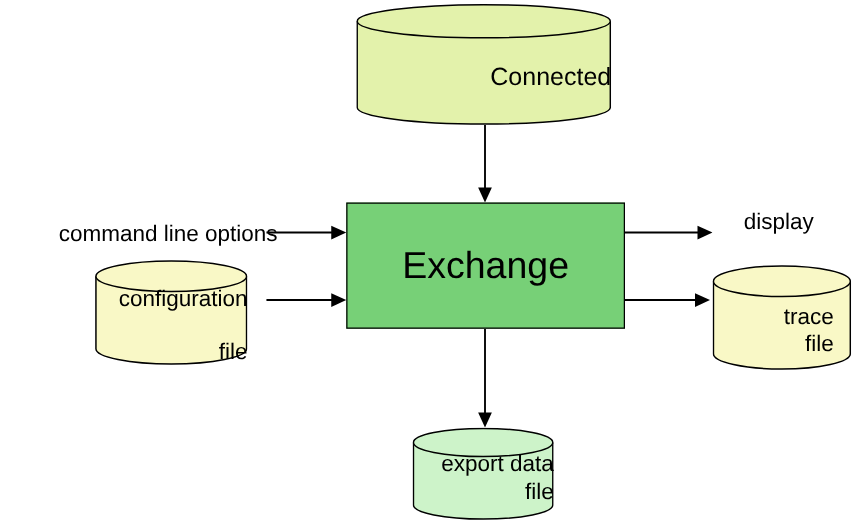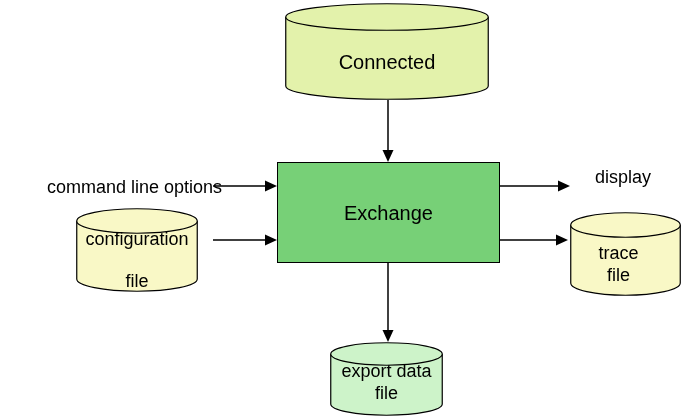--- a/index.html
+++ b/index.html
@@ -16,37 +16,37 @@
     overflow: hidden;
     color: #000000;
   }
   .cylinder { position: absolute; }
   .cylinder svg { position: absolute; left: 0; top: 0; }
   .cyl-label {
     position: absolute;
     left: 0; right: 0;
     display: flex;
     flex-direction: column;
-    align-items: center;
+    align-items: flex-end;
     justify-content: center;
     text-align: center;
   }
   .server-label { top: 24px; bottom: 4px; font-size: 20px; line-height: 26px; }
   .small-label  { font-size: 18px; line-height: 22px; }
   .agent-box {
     position: absolute;
     left: 277px; top: 162px;
     width: 221px; height: 99px;
     border: 1px solid #000000;
     display: flex;
     flex-direction: column;
     align-items: center;
     justify-content: center;
     text-align: center;
-    font-size: 20px;
+    font-size: 30px;
     line-height: 38px;
   }
   .side-text {
     position: absolute;
     font-size: 18px;
     line-height: 20px;
     white-space: nowrap;
   }
   .arrow { position: absolute; }
 </style>

